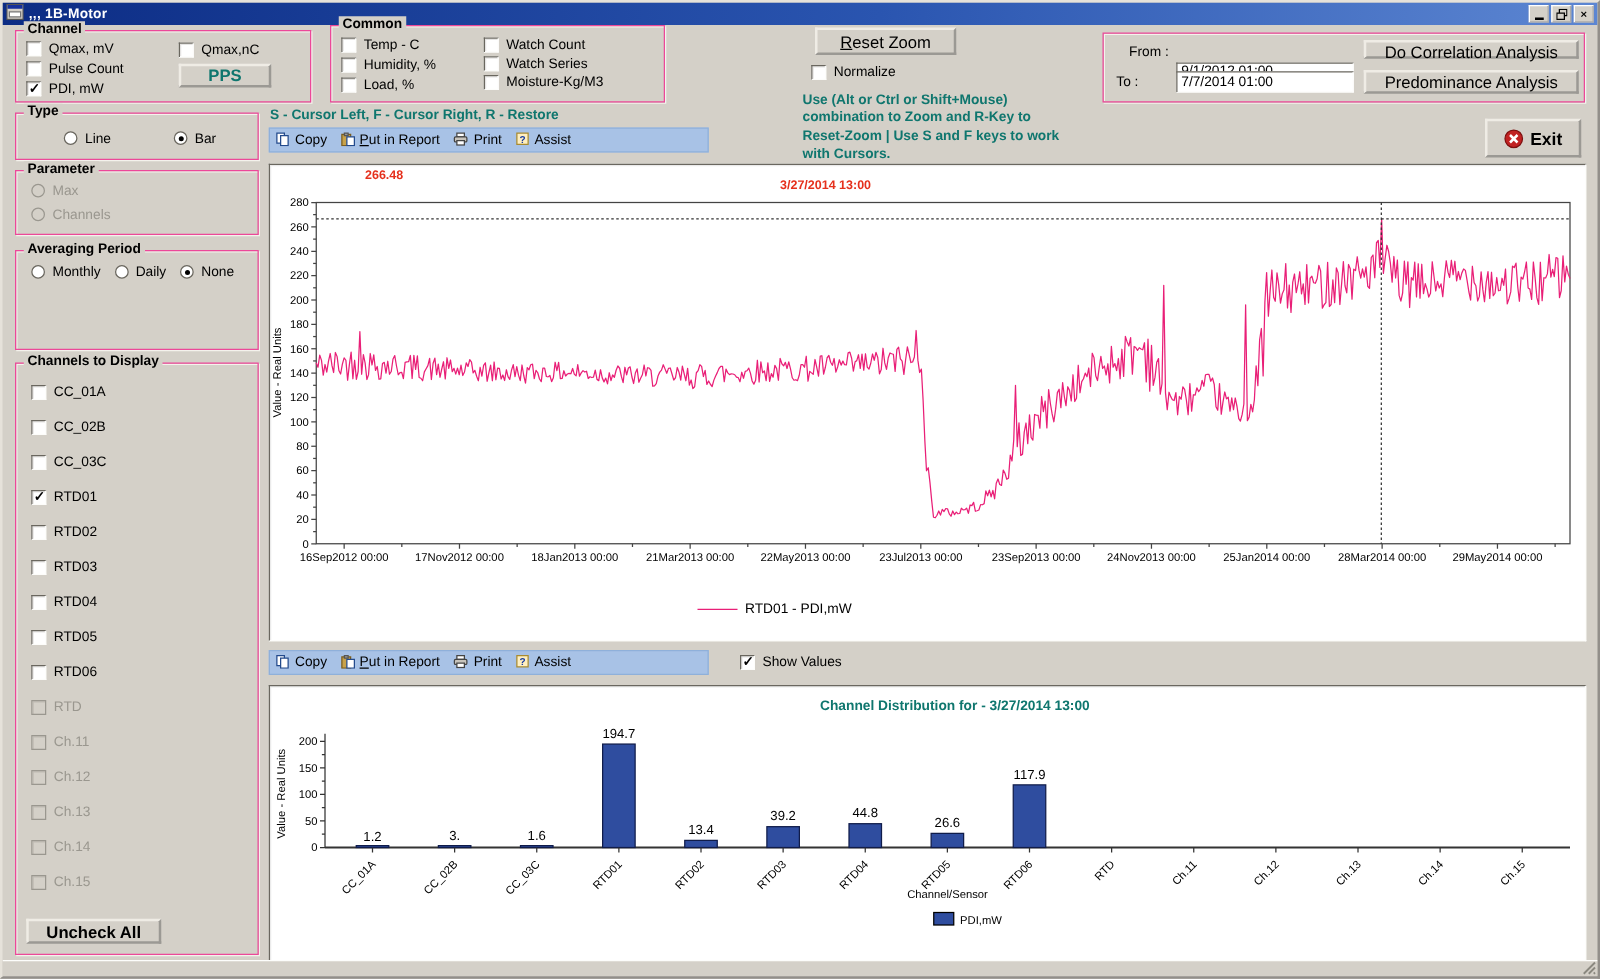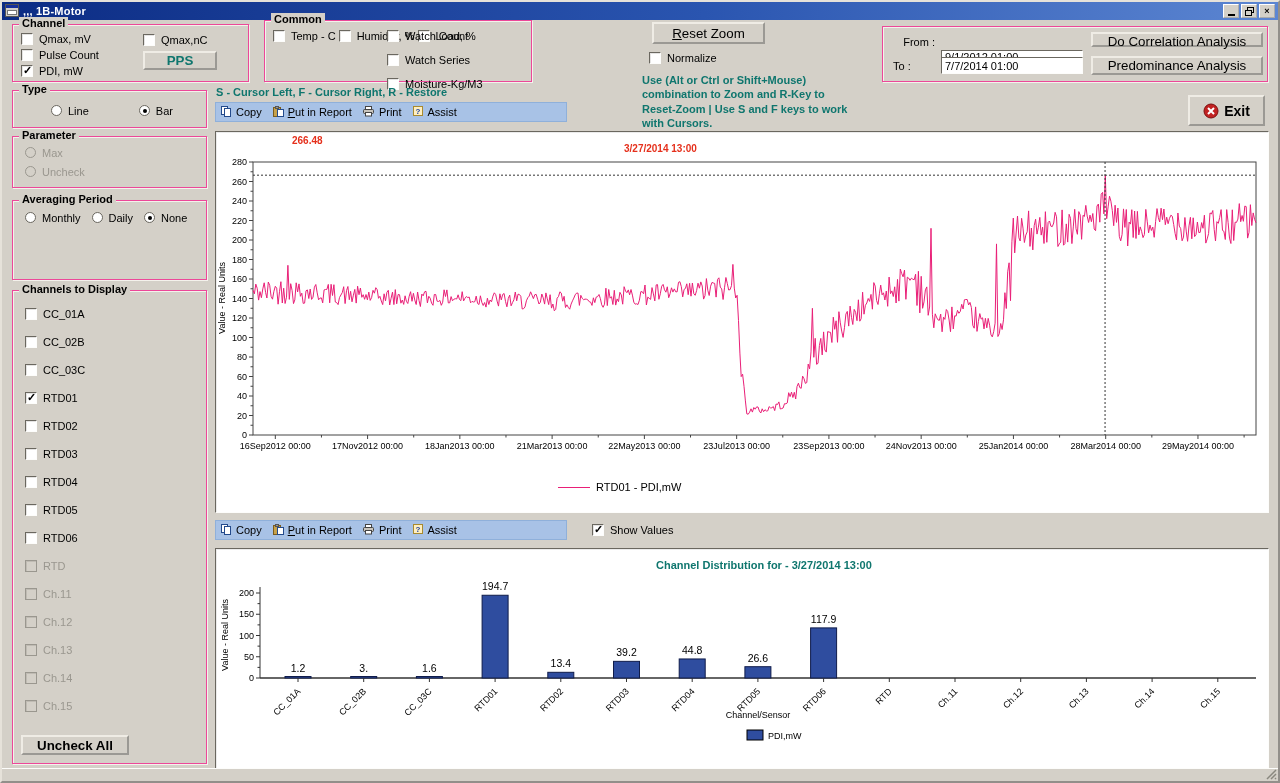--- a/index.html
+++ b/index.html
@@ -116,21 +116,21 @@
 
 <div class="groupbox" style="left:10px;top:134px;width:195px;height:52px;">
   <span class="gtitle">Parameter</span>
   <div id="param-opts" style="position:absolute;left:12px;top:9px;display:flex;flex-direction:column;gap:6px;">
       <label class="rb-row disabled">
         <span class="rb"></span>
         <span class="wlabel">Max</span>
       </label>
       <label class="rb-row disabled">
         <span class="rb"></span>
-        <span class="wlabel">Uncheck</span>
+        <span class="wlabel">Channels</span>
       </label>
     </div>
 </div>
 
 <div class="groupbox" style="left:10px;top:198px;width:195px;height:80px;">
   <span class="gtitle">Averaging Period</span>
   <div id="avg-opts" style="position:absolute;left:12px;top:10px;display:flex;flex-direction:row;gap:11px;">
       <label class="rb-row">
         <span class="rb"></span>
         <span class="wlabel">Monthly</span>
@@ -208,35 +208,35 @@
       <label class="cb-row disabled">
         <span class="cb"></span>
         <span class="wlabel">Ch.15</span>
       </label>
     </div>
   <button class="btn" style="position:absolute;left:8px;bottom:8px;width:108px;height:20px;font-weight:bold;">Uncheck All</button>
 </div>
 
 <div class="groupbox" style="left:262px;top:18px;width:268px;height:62px;">
   <span class="gtitle">Common</span>
-  <div id="common-col1" style="position:absolute;left:8px;top:8px;display:flex;flex-direction:row;gap:3px;">
+  <div id="common-col1" style="position:absolute;left:8px;top:8px;display:flex;flex-direction:column;gap:3px;">
       <label class="cb-row">
         <span class="cb"></span>
         <span class="wlabel">Temp - C</span>
       </label>
       <label class="cb-row">
         <span class="cb"></span>
         <span class="wlabel">Humidity, %</span>
       </label>
       <label class="cb-row">
         <span class="cb"></span>
         <span class="wlabel">Load, %</span>
       </label>
     </div>
-  <div id="common-col2" style="position:absolute;left:122px;top:8px;display:flex;flex-direction:column;gap:11px;">
+  <div id="common-col2" style="position:absolute;left:122px;top:8px;display:flex;flex-direction:column;gap:2px;">
       <label class="cb-row">
         <span class="cb"></span>
         <span class="wlabel">Watch Count</span>
       </label>
       <label class="cb-row">
         <span class="cb"></span>
         <span class="wlabel">Watch Series</span>
       </label>
       <label class="cb-row">
         <span class="cb"></span>

